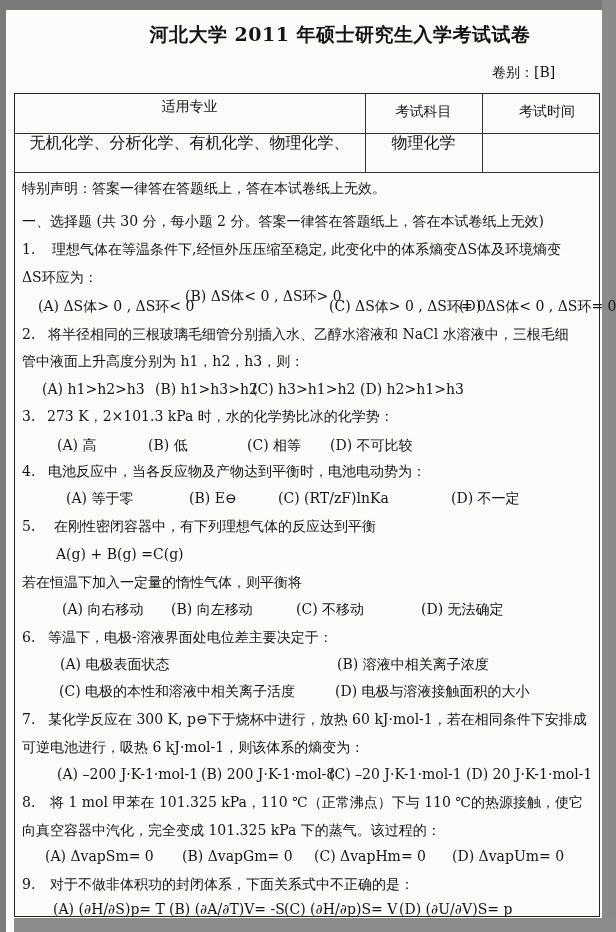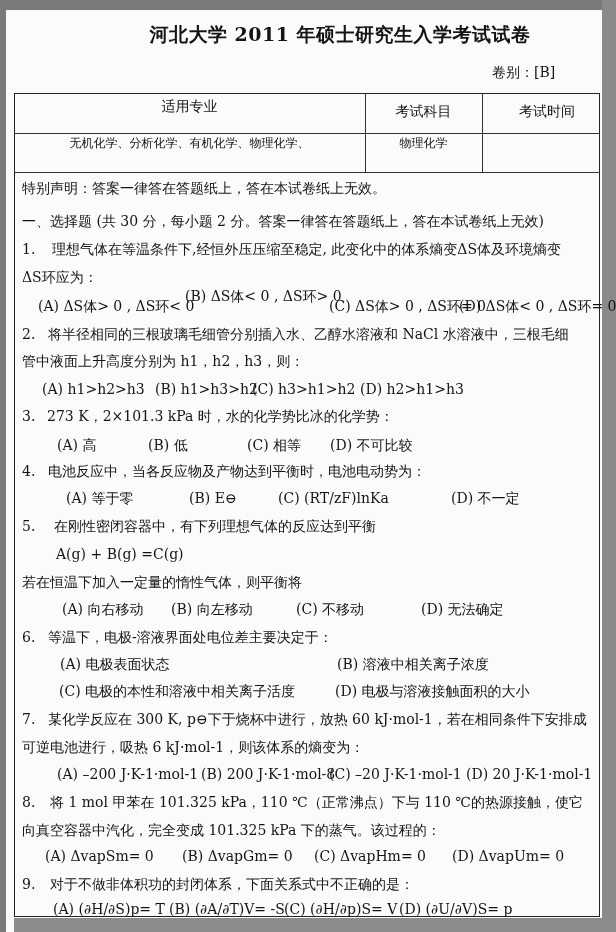--- a/index.html
+++ b/index.html
@@ -30,21 +30,21 @@
   .paper-type {
     position: absolute; left: 492px; top: 64px; font-size: 14px;
   }
   .frame {
     position: absolute; left: 14px; top: 93px; width: 586px; height: 824px;
     border: 1.5px solid #222; box-sizing: border-box;
   }
   .hline { position: absolute; height: 0; border-top: 1.2px solid #333; }
   .vline { position: absolute; width: 0; border-left: 1.2px solid #333; }
   .cell { position: absolute; text-align: center; font-size: 14px; }
-  .cell.small { font-size: 12px; line-height: 20px; }
+  .cell.small { font-size: 16px; line-height: 20px; }
   .txt { position: absolute; font-size: 14px; white-space: nowrap; }
   .opt { position: absolute; font-size: 14px; white-space: nowrap; }
 </style>
 </head>
 <body>
 
 <div class="scan-top"></div>
 <div class="page"></div>
 <div class="scan-right"></div>
 <div class="scan-bottom"></div>

